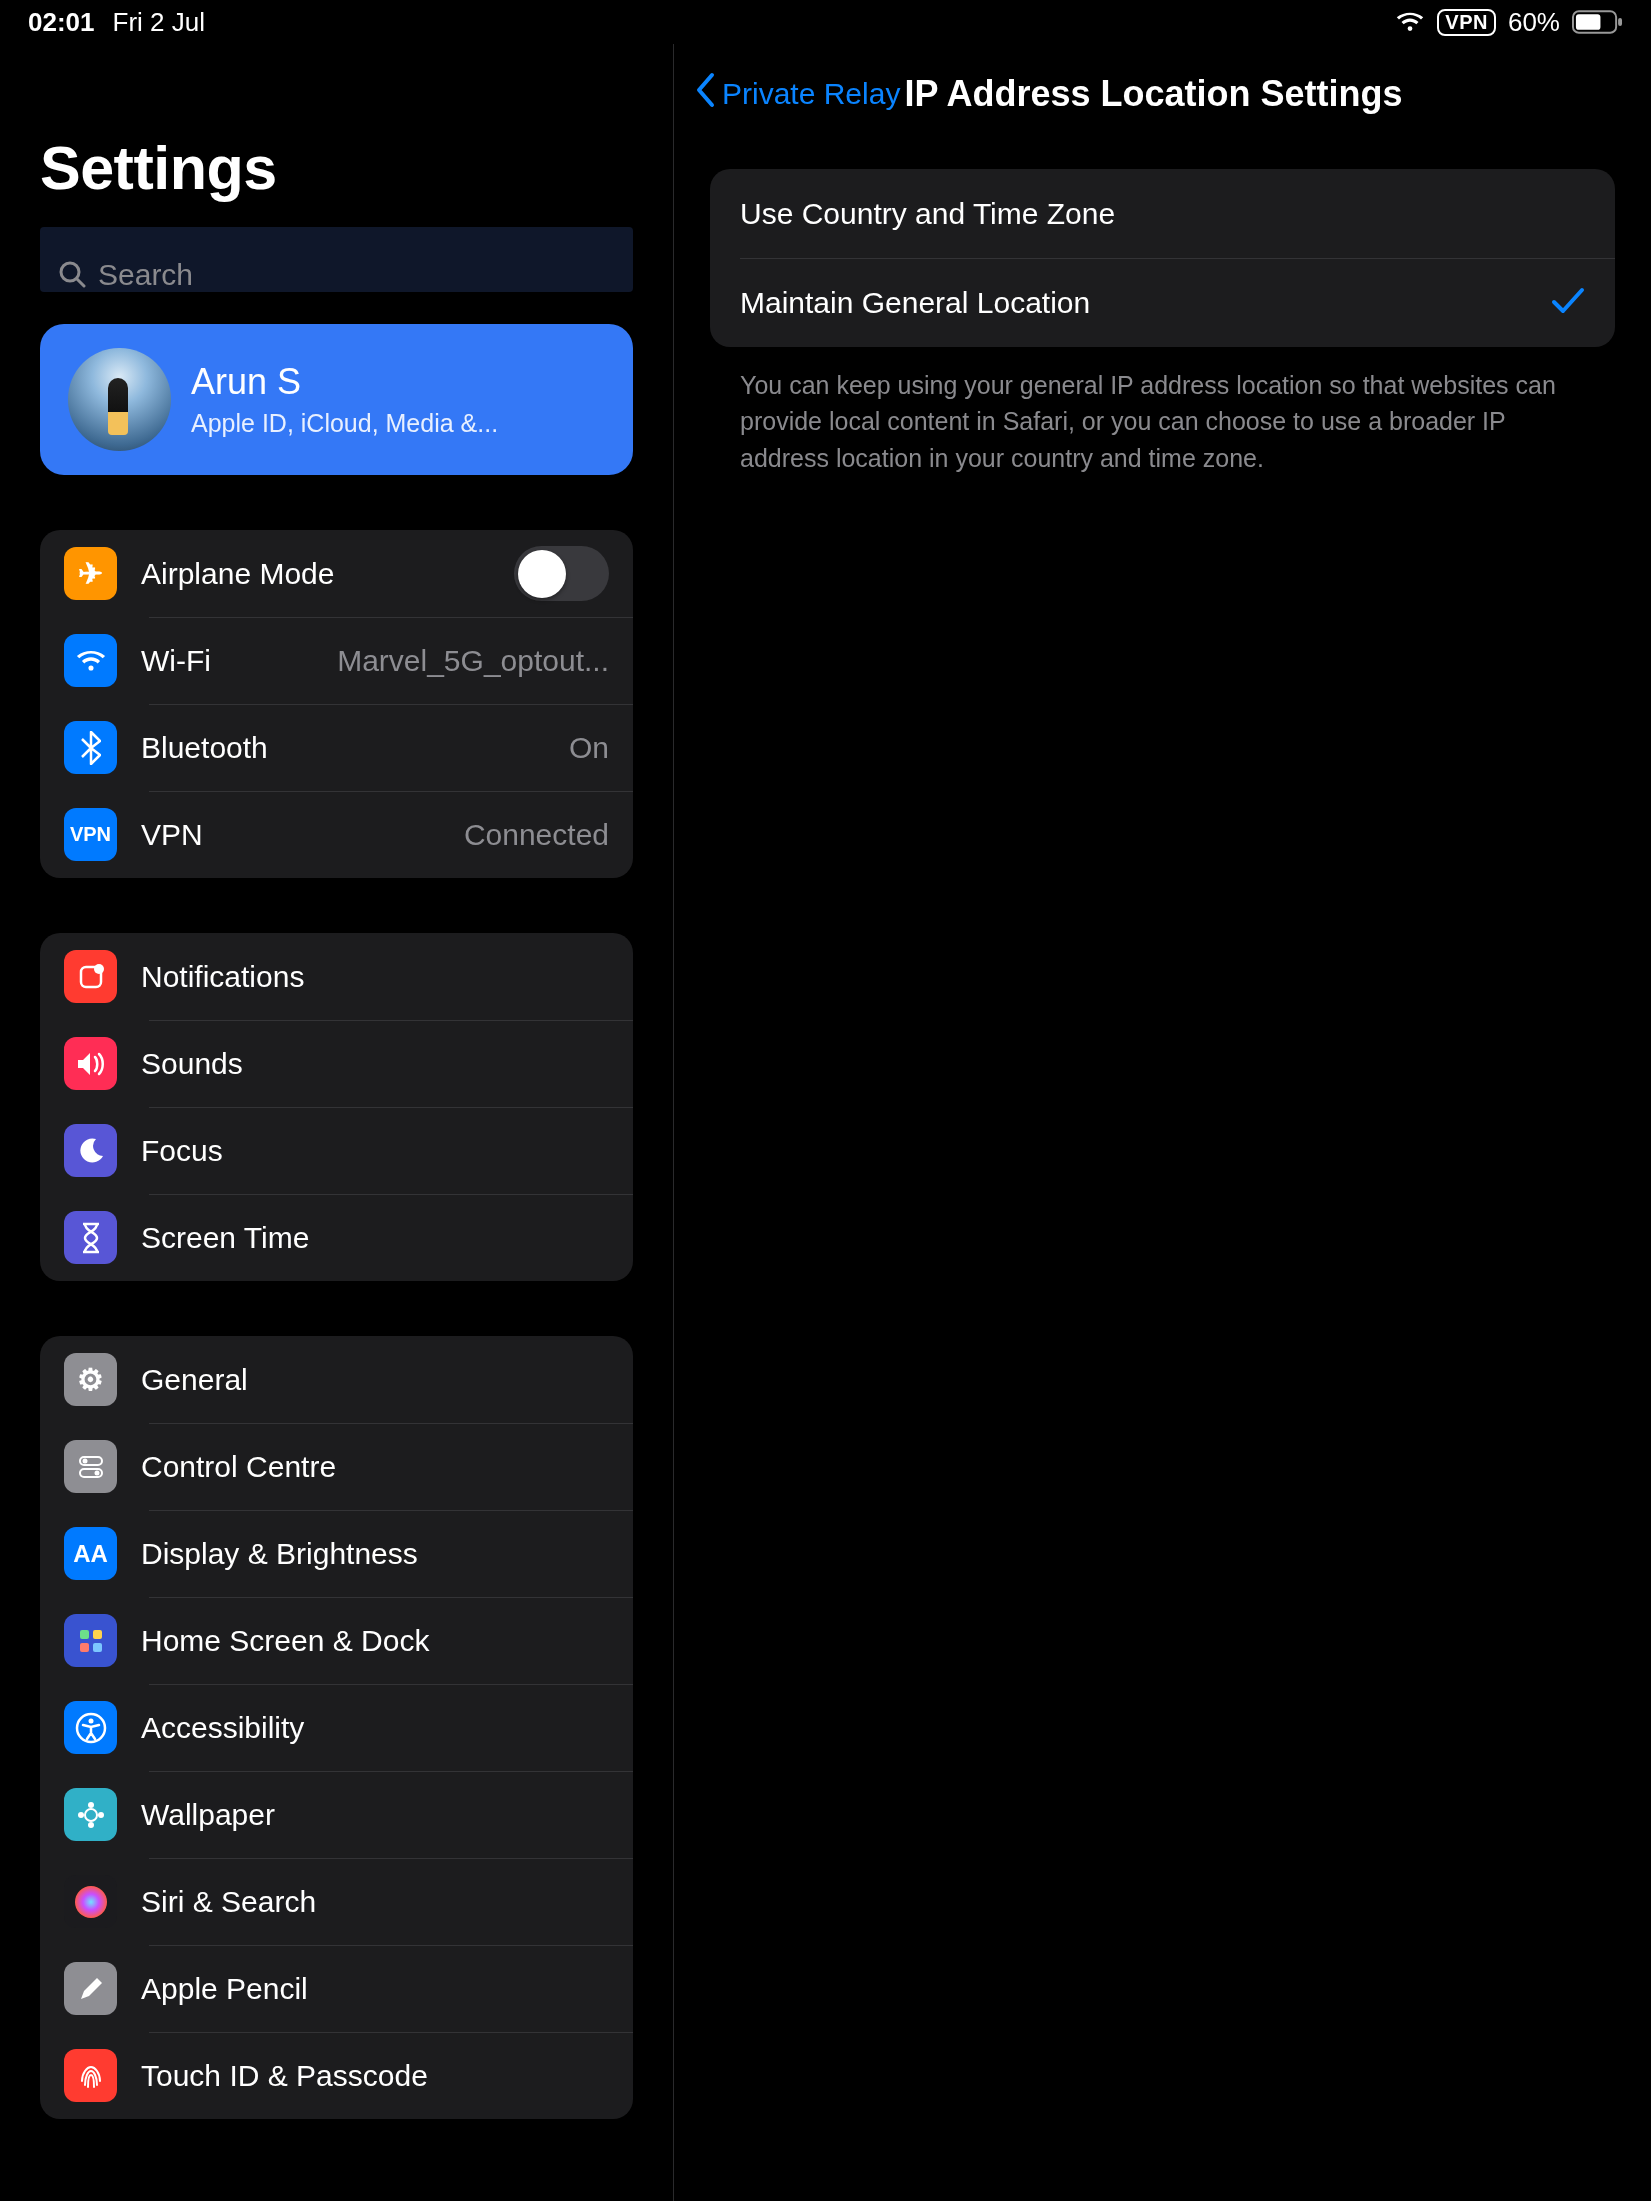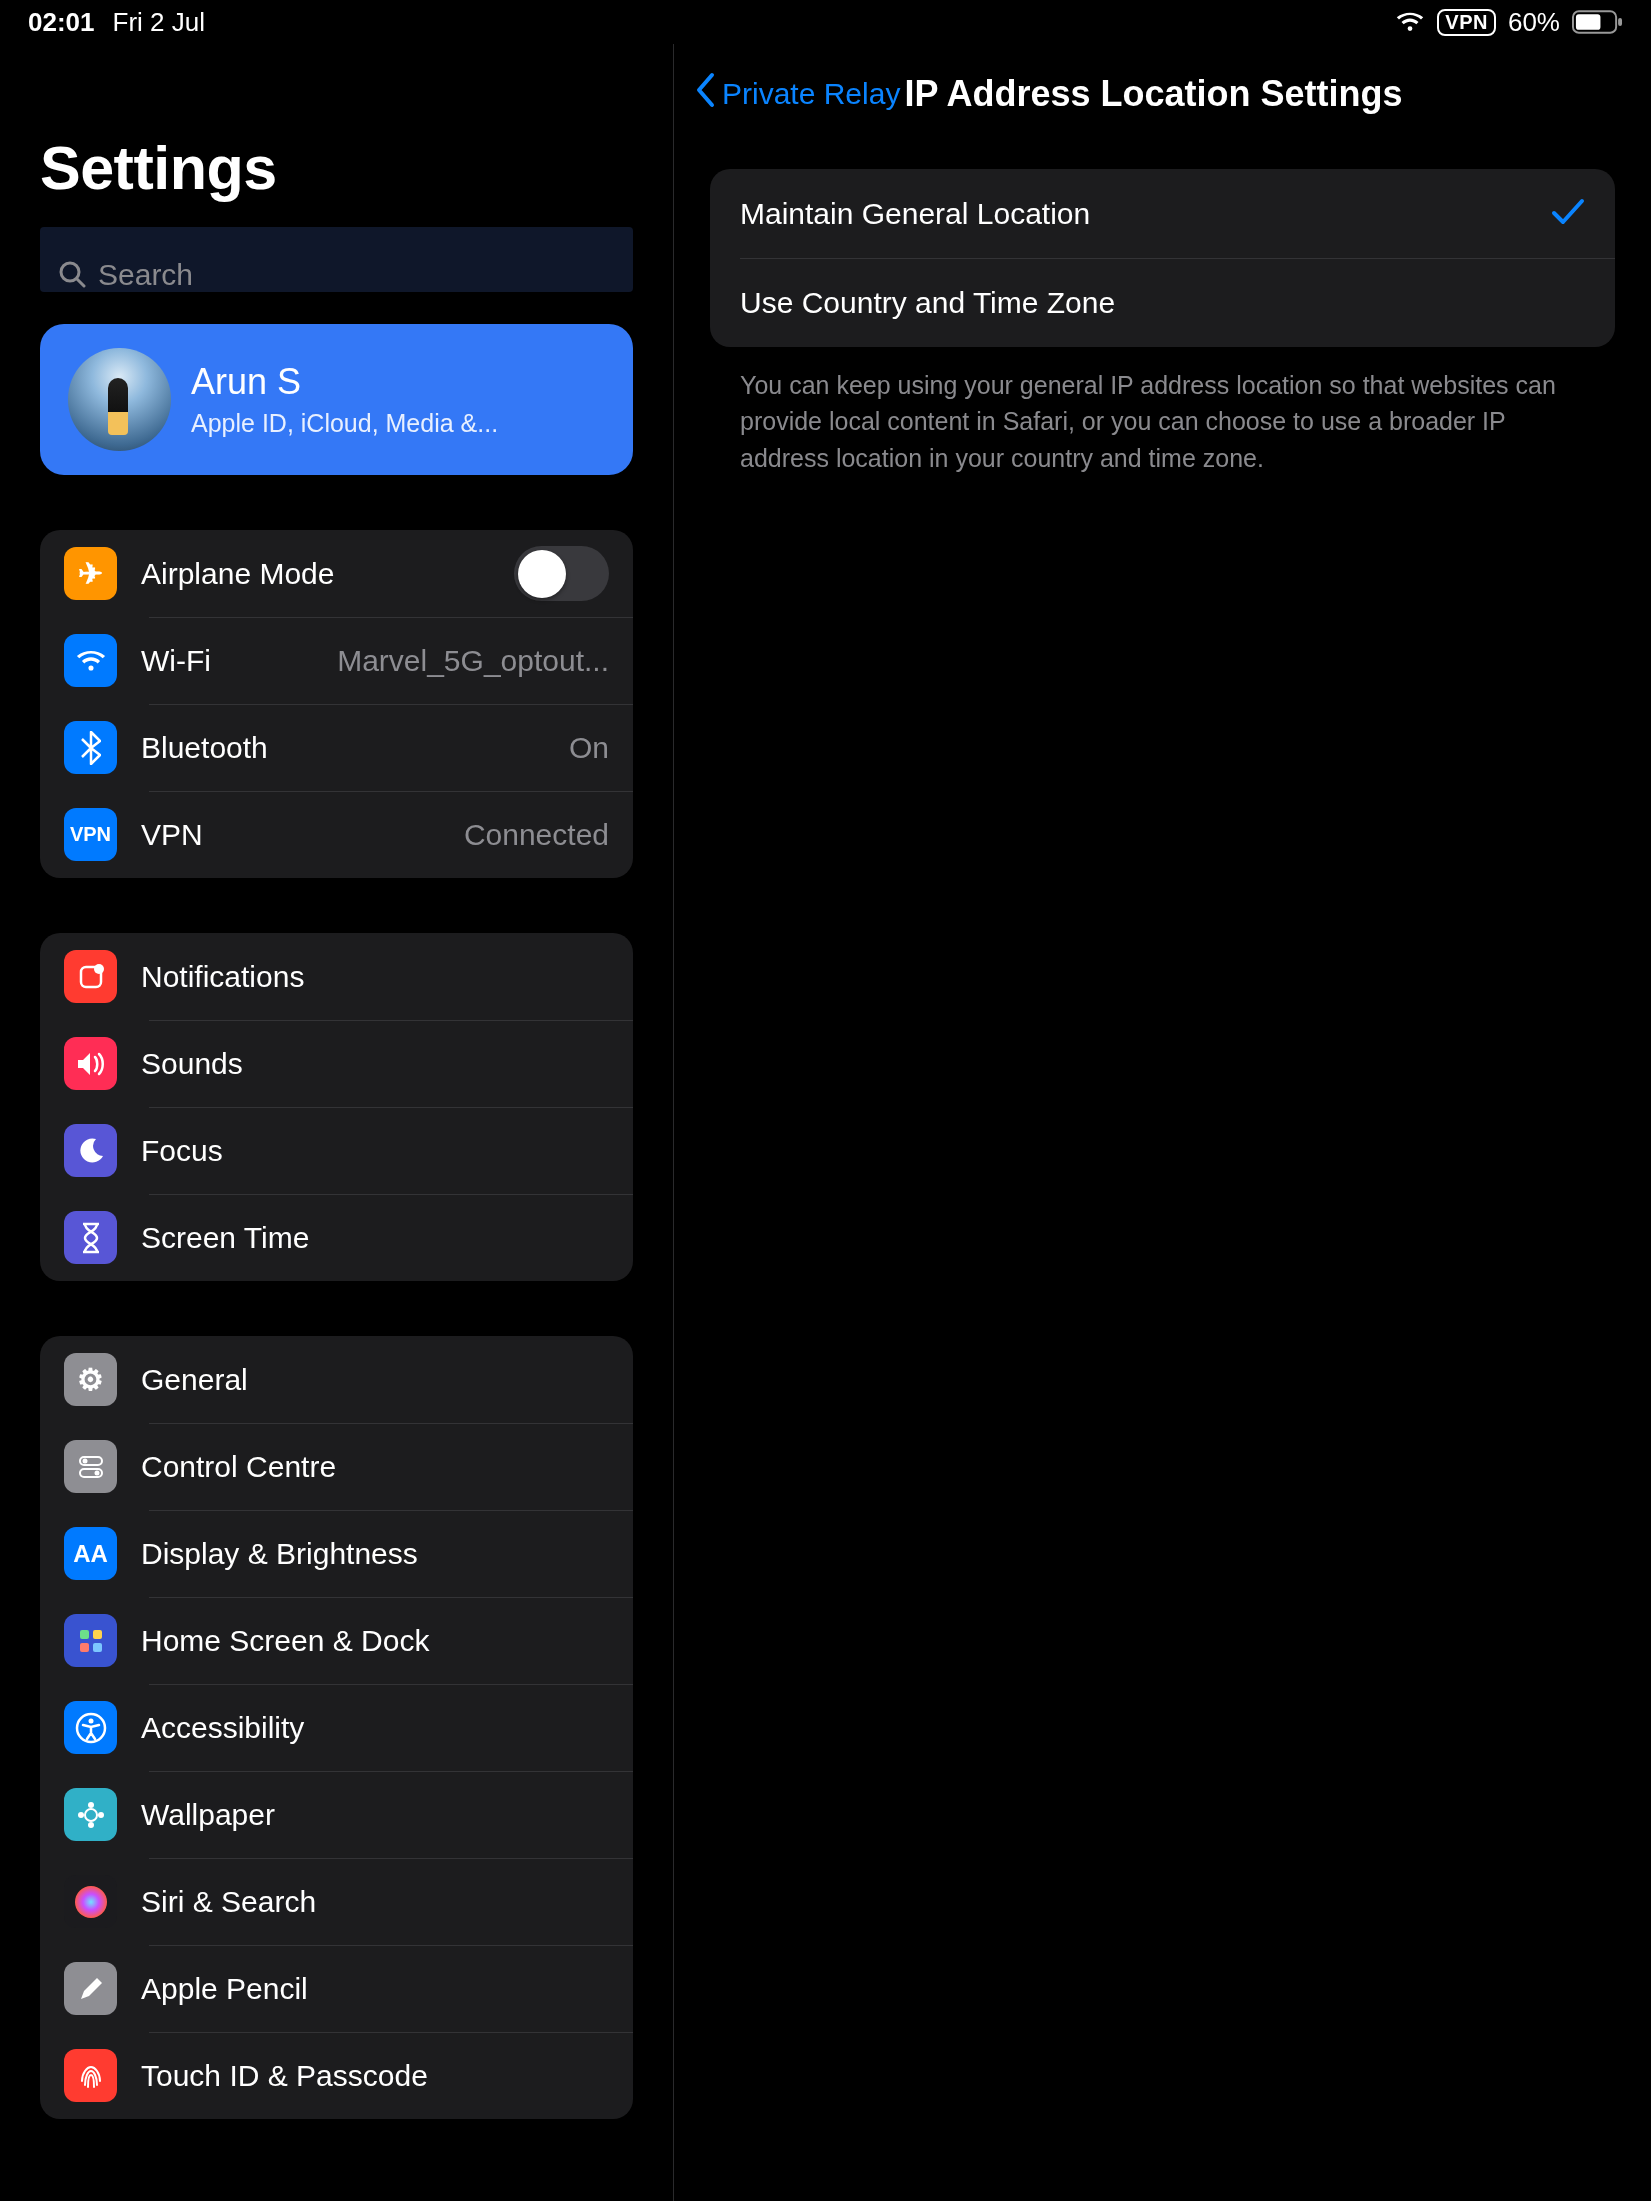--- a/index.html
+++ b/index.html
@@ -319,29 +319,29 @@
               </svg>
           </span>
           <span>Private Relay</span>
         </div>
         <div class="detail-title">IP Address Location Settings</div>
       </div>
 
       <div class="detail-body">
         <div class="option-group">
           <div class="option-row">
+            <div class="opt-label">Use Country and Time Zone</div>
+          </div>
+          <div class="option-row">
             <div class="opt-label">Maintain General Location</div>
             <span class="check">
               <svg width="34" height="30" viewBox="0 0 34 30">
                   <path d="M3 16l9 9L31 4" stroke="#0a84ff" stroke-width="4" fill="none" stroke-linecap="round" stroke-linejoin="round"></path>
                 </svg>
             </span>
           </div>
-          <div class="option-row">
-            <div class="opt-label">Use Country and Time Zone</div>
-          </div>
         </div>
         <div class="footer-text">You can keep using your general IP address location so that websites can provide local content in Safari, or you can choose to use a broader IP address location in your country and time zone.</div>
       </div>
     </div>
   </div>
 </div>
 
 
 </body></html>

